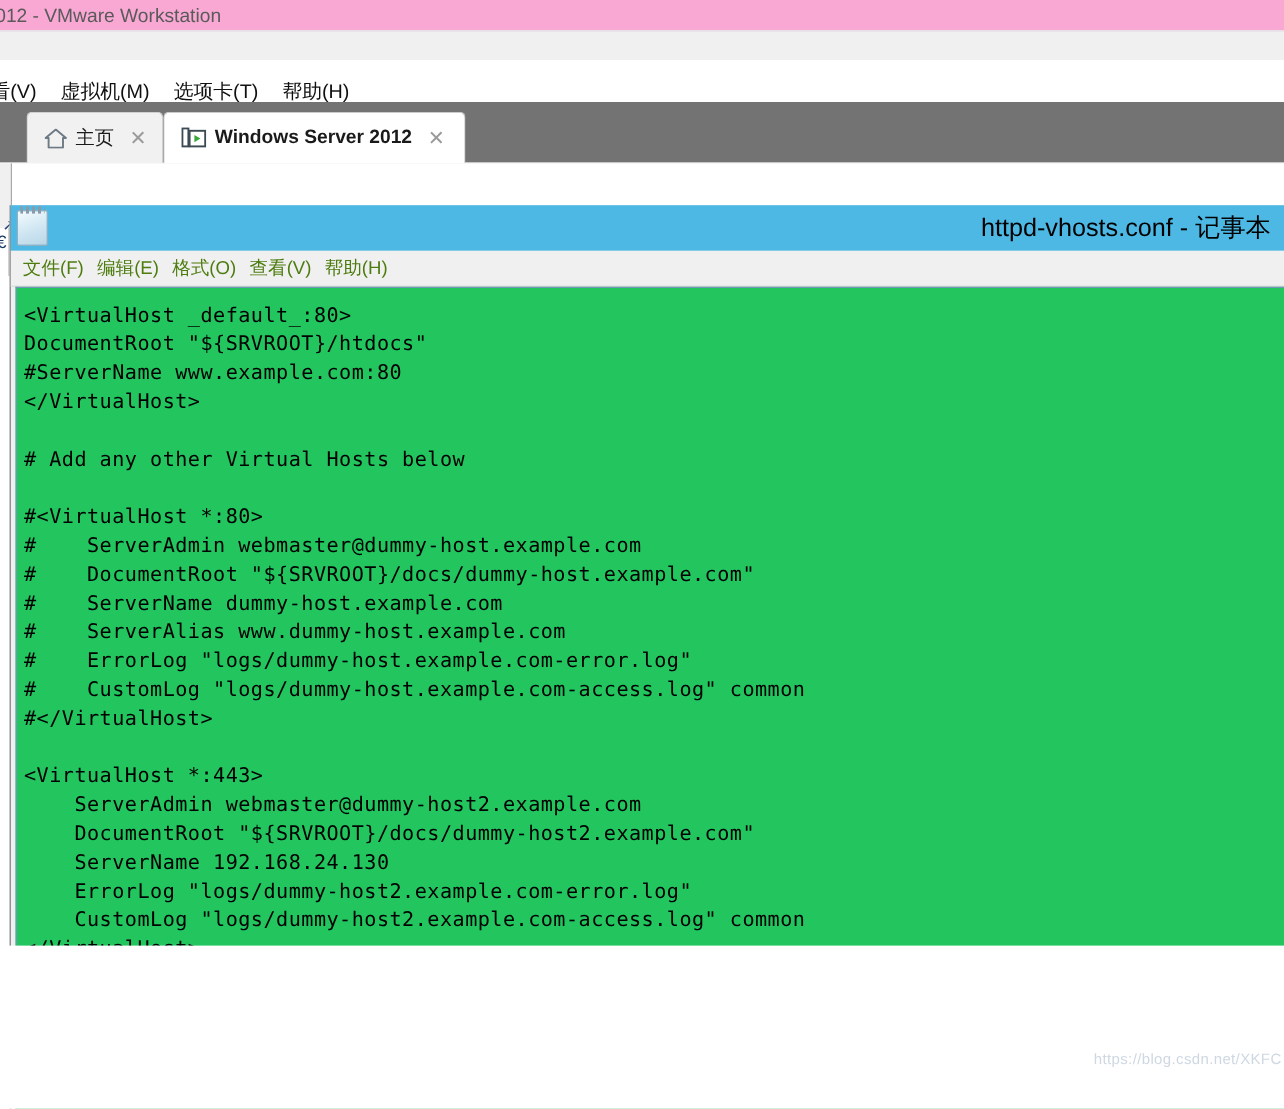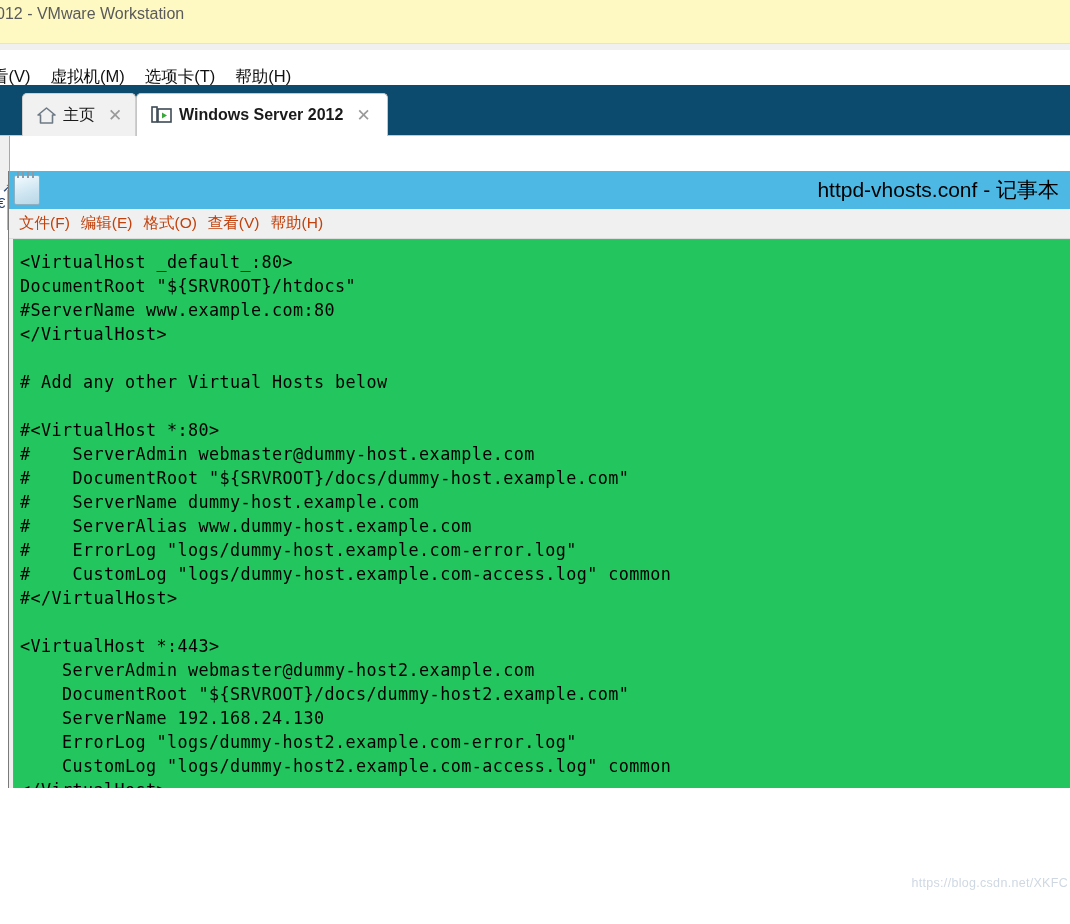--- a/index.html
+++ b/index.html
@@ -7,22 +7,22 @@
     margin: 0; padding: 0;
     width: 1070px; height: 924px;
     overflow: hidden;
     background: #ffffff;
     font-family: "Liberation Sans", sans-serif;
   }
   #root { position: relative; width: 1070px; height: 924px; background: #f0f0f0; }
 
   
   .vmw-titlebar {
-    position: absolute; left: 0; top: 0; width: 1070px; height: 44px;
-    background: #fef9c3; border-bottom: 1px solid #e2e2e2;
+    position: absolute; left: 0; top: 0; width: 1070px; height: 26px;
+    background: #f9a8d4; border-bottom: 1px solid #e2e2e2;
   }
   .vmw-title {
     position: absolute; left: -4px; top: 5px;
     font-size: 16px; color: #5a5a5a; white-space: nowrap;
     font-family: "Liberation Sans", sans-serif;
   }
 
   .vmw-menubar {
     position: absolute; left: 0; top: 33px; width: 1070px; height: 52px;
     background: #ffffff; border-bottom: 1px solid #d8d8d8; margin-top: 17px;
@@ -42,21 +42,21 @@
   }
   .tb-btn.active { background: #eceff1; border: 1px solid #c9ced1; }
   .tb-wide { width: 44px; }
   .caret { width: 0; height: 0; border-left: 6px solid transparent; border-right: 6px solid transparent; border-top: 7px solid #3c4a54; margin-left: 2px; }
   .pause-ico { display: flex; gap: 5px; }
   .pause-ico span { display: block; width: 9px; height: 26px; background: #ee6a23; }
 
   
   .tabstrip {
     position: absolute; left: 0; top: 85px; width: 1070px; height: 51px;
-    background: #0c4a6e; border-bottom: 1px solid #c8c8c8; padding-left: 38px;
+    background: #737373; border-bottom: 1px solid #c8c8c8; padding-left: 38px;
   }
   .tab {
     position: absolute; top: 8px; height: 43px;
     display: flex; align-items: center; gap: 7px;
     padding: 0 12px 0 14px;
     border: 1px solid #cfcfcf; border-bottom: none;
     border-radius: 5px 5px 0 0;
     background: #f1f1f1; cursor: default;
   }
   .tab.sel { background: #ffffff; border-color: #c6c6c6; align-items: center; }
@@ -114,21 +114,21 @@
   }
   .np-title-text {
     margin-left: auto; margin-right: 12px;
     font-size: 21px; color: #000000; white-space: nowrap;
   }
   .np-menubar {
     position: absolute; left: 0; top: 38px; width: 1062px; height: 30px;
     background: #f0f0f0; border-bottom: 1px solid #dcdcdc;
     display: flex; align-items: center; padding-left: 10px;
   }
-  .np-menu-item { font-size: 15.5px; color: #c2410c; margin-right: 11px; white-space: nowrap; cursor: default; }
+  .np-menu-item { font-size: 15.5px; color: #4d7c0f; margin-right: 11px; white-space: nowrap; cursor: default; }
 
   .np-body {
     position: absolute; left: 4px; top: 68px; width: 1058px; height: 700px;
     background: #22c55e; border: 1px solid #7296b8; border-right: none;
     overflow: hidden;
   }
   .np-text {
     position: absolute; left: 6px; top: 10px;
     font-family: "DejaVu Sans Mono", "Liberation Mono", monospace;
     font-size: 16.8px; line-height: 24px;

